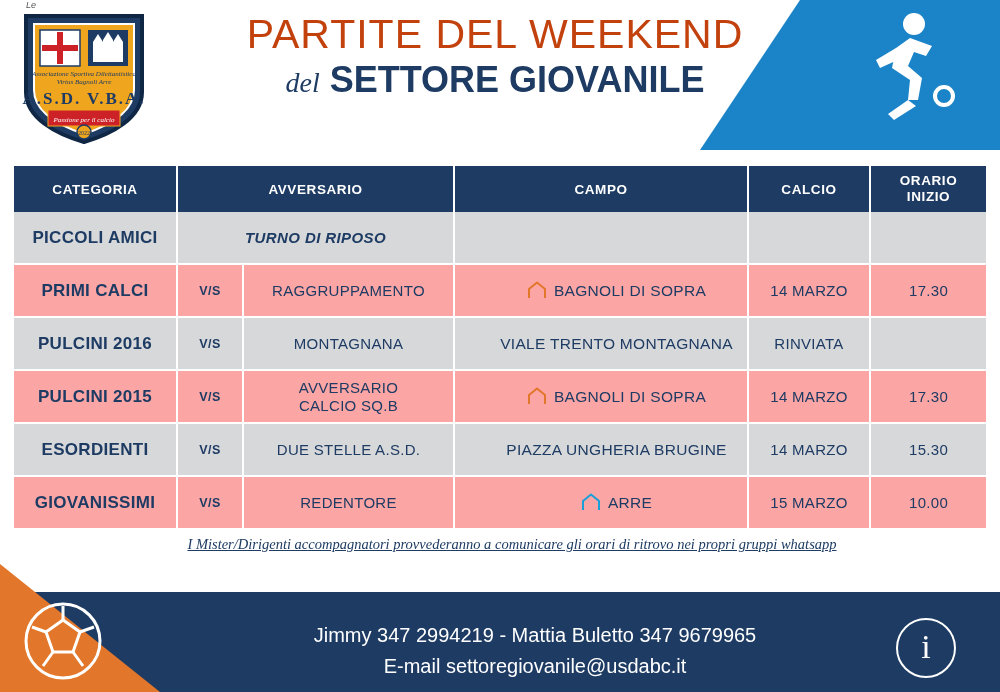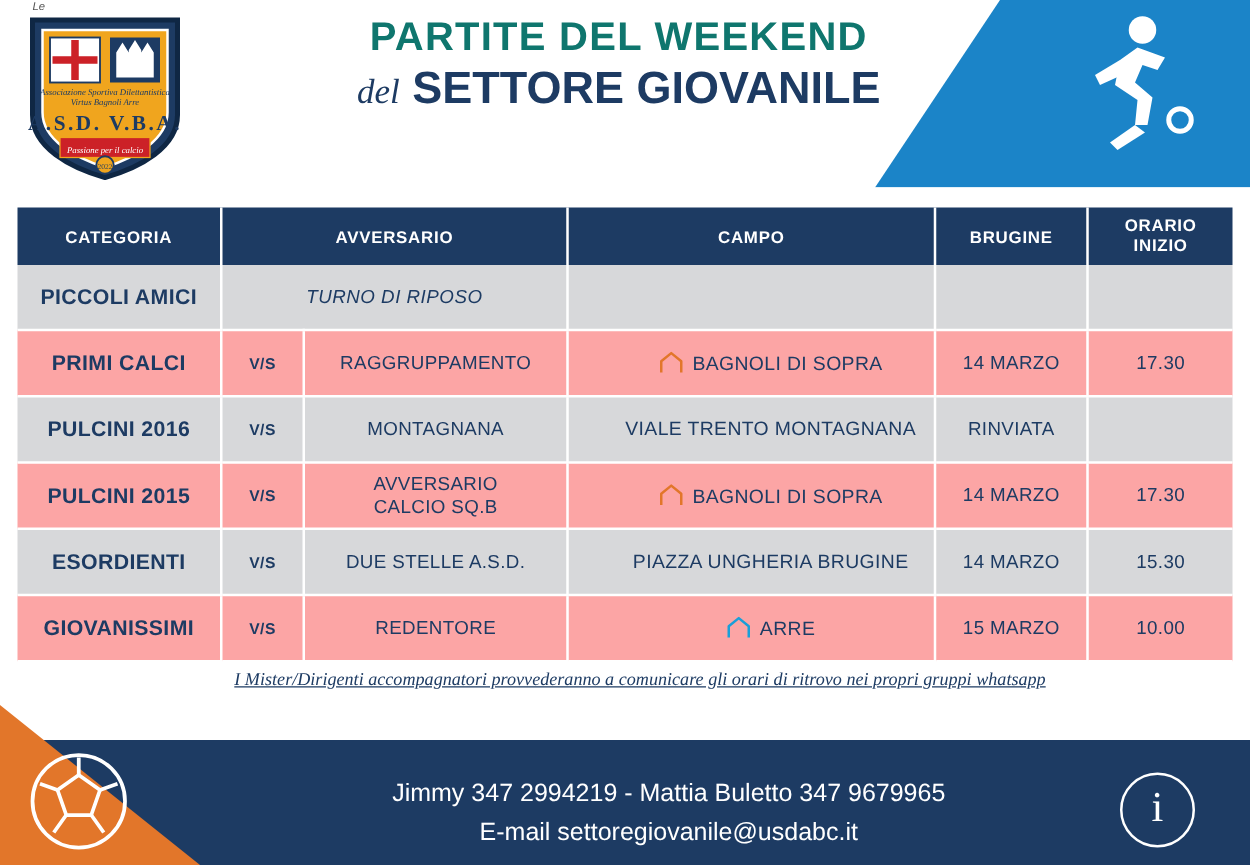--- a/index.html
+++ b/index.html
@@ -53,24 +53,24 @@
     font-style: italic;
   }
   .title-wrap {
     position: absolute;
     left: 165px;
     top: 12px;
     width: 660px;
     text-align: center;
   }
   .title-main {
-    font-size: 32px;
-    font-weight: bold;
+    font-size: 41px;
+    font-weight: normal;
     letter-spacing: 1px;
-    color: #0f766e;
+    color: #c2410c;
     line-height: 1.12;
   }
   .title-sub {
     font-size: 36px;
     font-weight: bold;
     color: #1d3b63;
     line-height: 1.1;
     margin-top: 2px;
   }
   .title-sub .del {
@@ -129,21 +129,21 @@
     font-weight: bold;
     letter-spacing: 0.4px;
   }
   .opponent {
     font-size: 15px;
     letter-spacing: 0.3px;
     line-height: 1.15;
   }
   .rest {
     font-style: italic;
-    font-weight: normal;
+    font-weight: bold;
     font-size: 15px;
     letter-spacing: 0.4px;
   }
   .field {
     font-size: 15.5px;
     letter-spacing: 0.3px;
     padding-left: 32px;
   }
   .day, .time {
     font-size: 15px;
@@ -268,21 +268,21 @@
       <col style="width:211px">
       <col style="width:294px">
       <col style="width:122px">
       <col style="width:116px">
     </colgroup>
     <thead>
       <tr>
         <th>CATEGORIA</th>
         <th colspan="2">AVVERSARIO</th>
         <th>CAMPO</th>
-        <th>BRUGINE</th>
+        <th>CALCIO</th>
         <th class="th-two-line">
           <div>ORARIO</div>
           <div>INIZIO</div>
         </th>
       </tr>
     </thead>
     <tbody>
 
       <tr class="odd">
         <td class="cat">PICCOLI AMICI</td>

